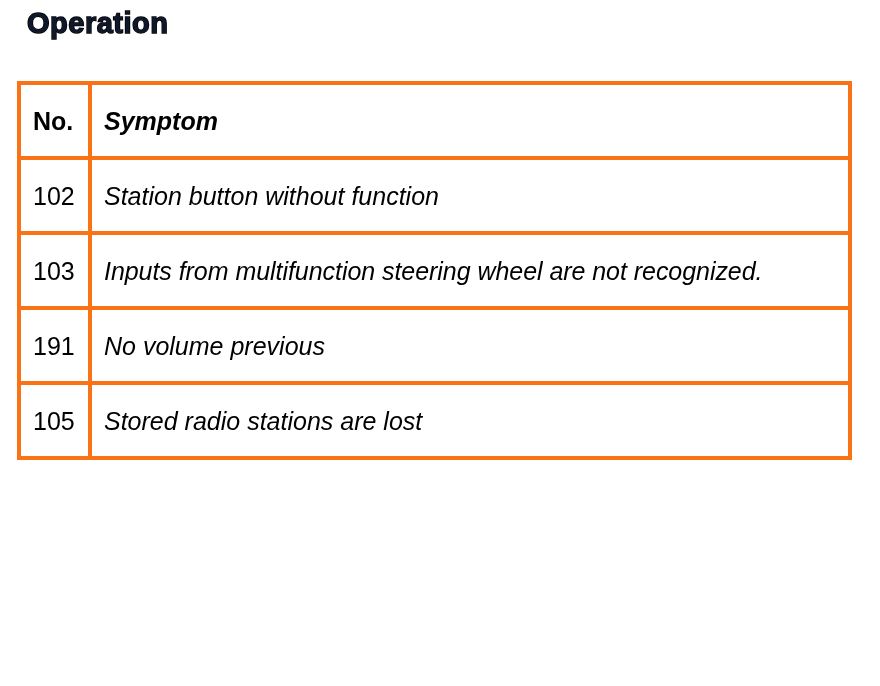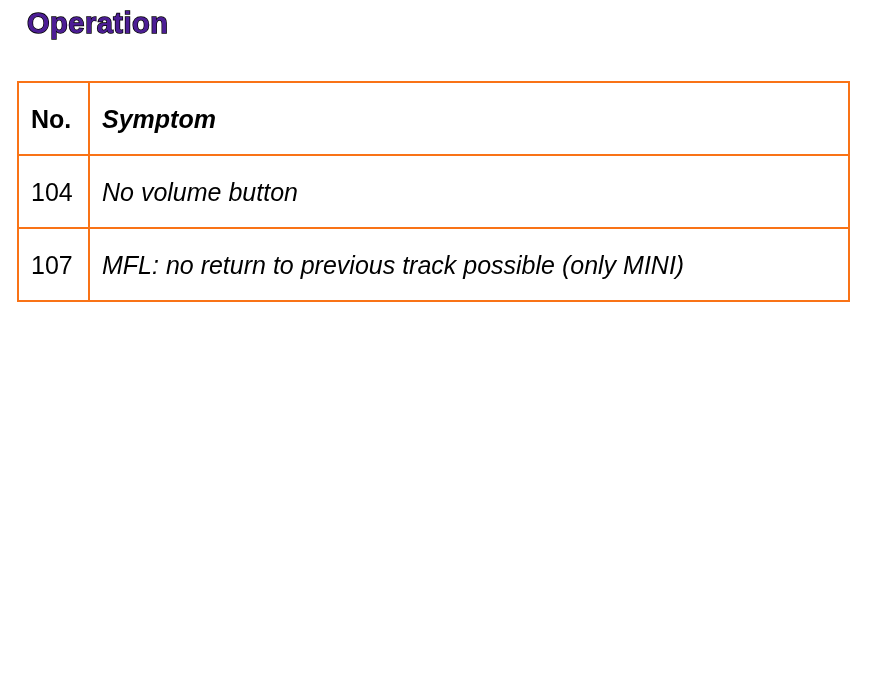--- a/index.html
+++ b/index.html
@@ -20,39 +20,39 @@
 
   
   #page-title {
     position: absolute;
     left: 27px;
     top: 4px;
     font-size: 29px;
     font-weight: bold;
     letter-spacing: 0.5px;
     line-height: 38px;
-    color: #4c1d95;
+    color: #0f172a;
     -webkit-text-stroke: 1.4px #000000;
     paint-order: stroke fill;
     white-space: nowrap;
   }
 
   
   #symptom-table {
     position: absolute;
     left: 17px;
     top: 81px;
     width: 831px;
     border-collapse: collapse;
     table-layout: fixed;
     background: #ffffff;
   }
   #symptom-table td,
   #symptom-table th {
-    border: 2px solid #f97316;
+    border: 4px solid #f97316;
     padding: 0 0 0 12px;
     height: 71px;
     vertical-align: middle;
     text-align: left;
     font-size: 25px;
     line-height: 30px;
     font-weight: normal;
     white-space: nowrap;
     overflow: hidden;
   }
@@ -91,21 +91,29 @@
     <col class="col-symptom">
   </colgroup>
   <thead>
     <tr>
       <th class="head-no">No.</th>
       <th class="head-symptom">Symptom</th>
     </tr>
   </thead>
   <tbody>
     <tr>
-      <td class="cell-no">104</td>
-      <td class="cell-symptom">No volume button</td>
+      <td class="cell-no">102</td>
+      <td class="cell-symptom">Station button without function</td>
     </tr>
     <tr>
-      <td class="cell-no">107</td>
-      <td class="cell-symptom">MFL: no return to previous track possible (only MINI)</td>
+      <td class="cell-no">103</td>
+      <td class="cell-symptom tight">Inputs from multifunction steering wheel are not recognized.</td>
+    </tr>
+    <tr>
+      <td class="cell-no">191</td>
+      <td class="cell-symptom">No volume previous</td>
+    </tr>
+    <tr>
+      <td class="cell-no">105</td>
+      <td class="cell-symptom">Stored radio stations are lost</td>
     </tr>
   </tbody>
 </table>
 
 </body></html>

